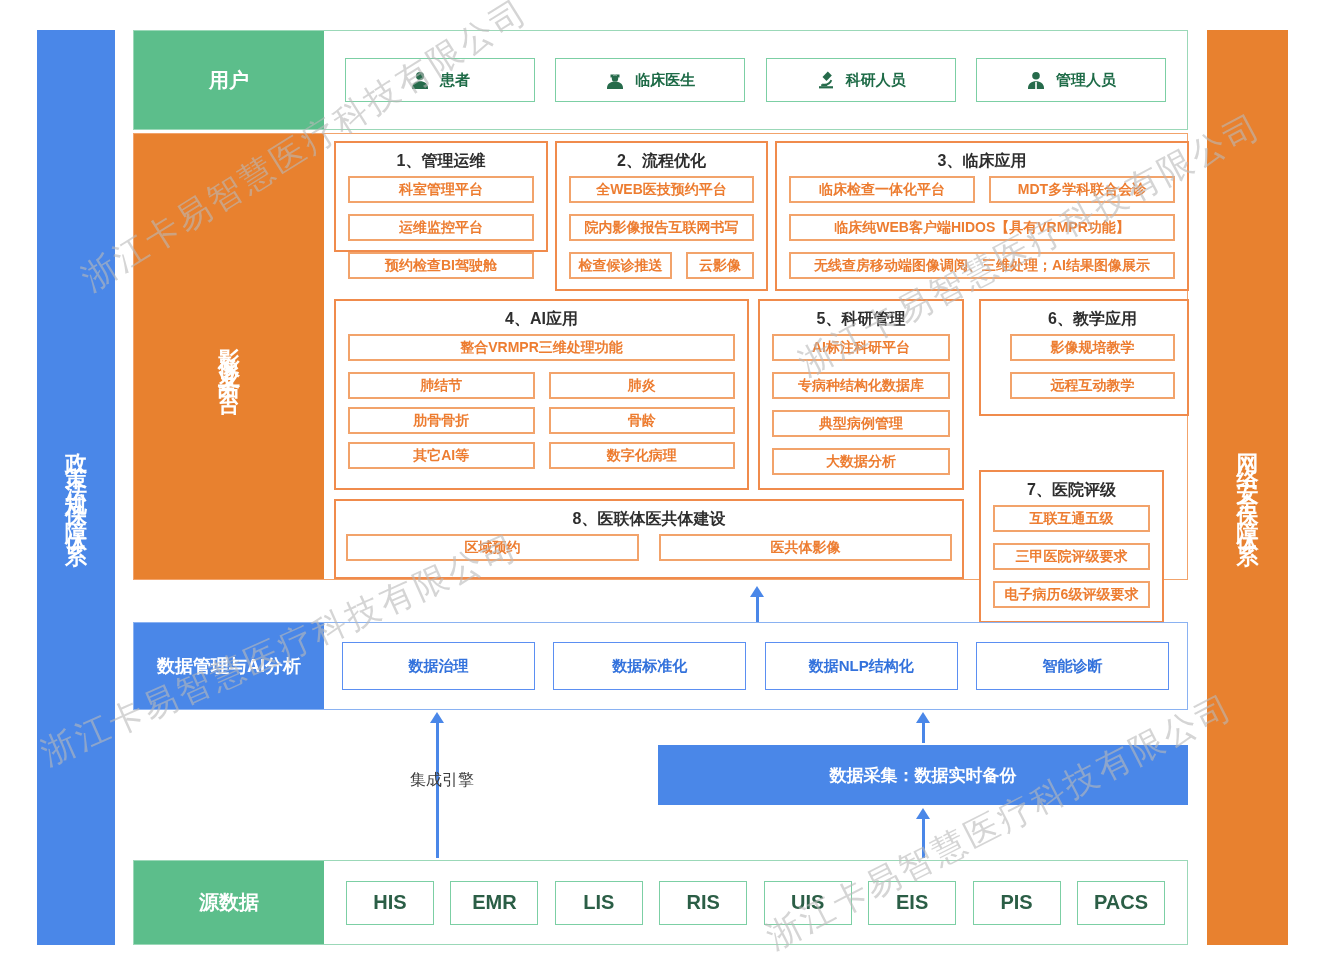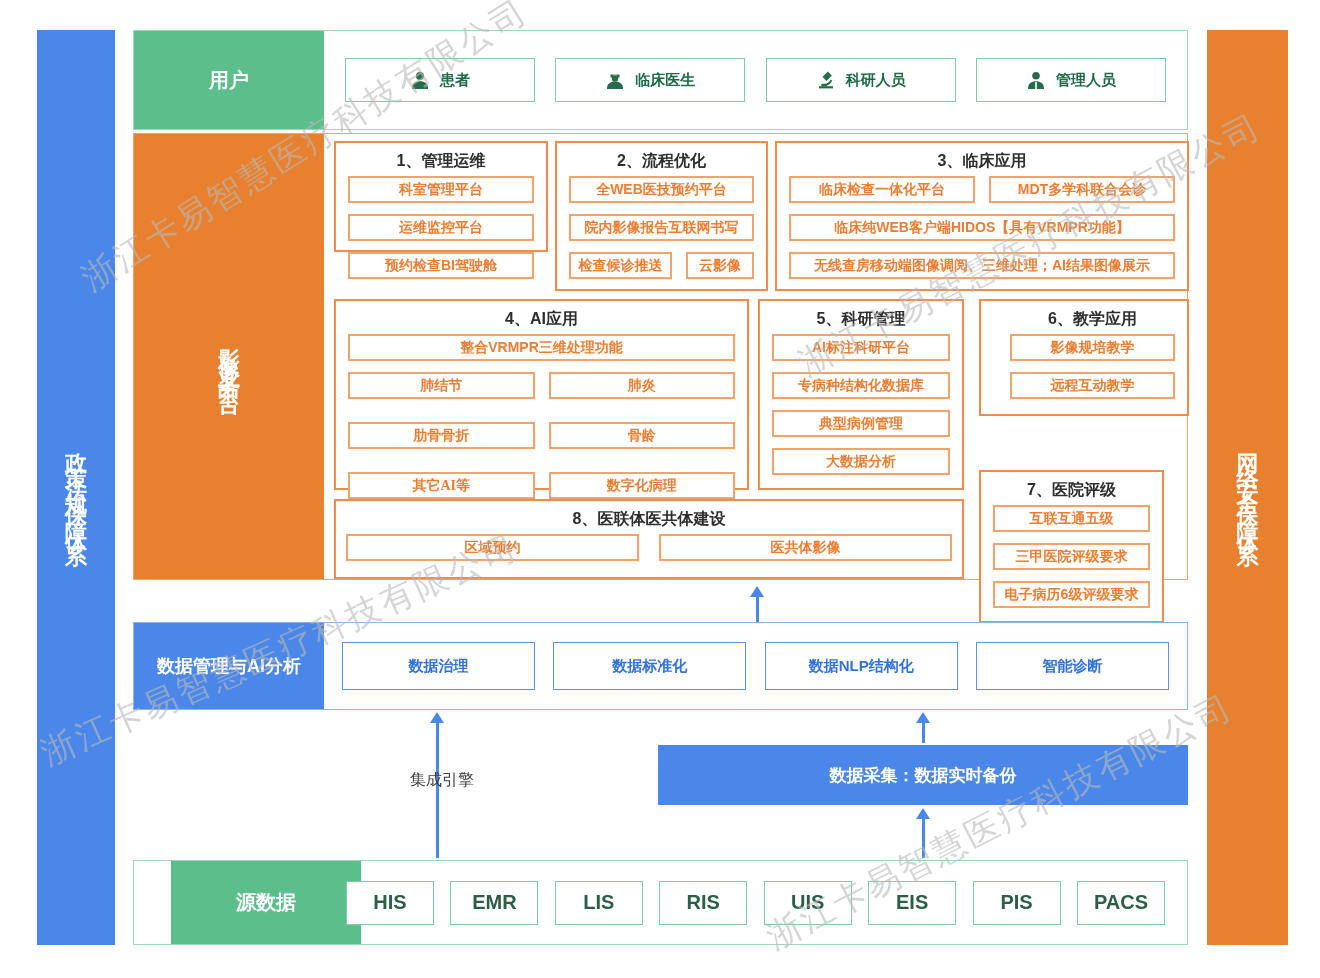--- a/index.html
+++ b/index.html
@@ -22,21 +22,21 @@
   .g-item { width:190px; height:44px; border:1px solid #7CCFA4; display:flex; align-items:center;
             justify-content:center; gap:10px; color:#1E6B47; font-size:15px; font-weight:bold; background:#fff; }
   .g-item svg { flex:0 0 auto; }
 
   
   .sec { position:absolute; border:2px solid #F08B4C; background:#fff; }
   .sec-title { height:26px; line-height:26px; text-align:center; font-size:16px; font-weight:bold;
                color:#2E2E2E; margin-top:5px; }
   .sec-col { display:flex; flex-direction:column; gap:11px; padding:2px 12px 0 12px; }
   .sec-row { display:flex; gap:14px; }
-  .sec-grid { display:grid; grid-template-columns:1fr 1fr; gap:23px 14px;font-family:Liberation Serif, serif; }
+  .sec-grid { display:grid; grid-template-columns:1fr 1fr; gap:8px 14px; }
   .o-item { height:27px; border:2px solid #F2A36B; color:#ED7D31; font-weight:bold; font-size:14px;
             display:flex; align-items:center; justify-content:center; background:#fff; white-space:nowrap; }
 
   
   .b-item { width:193px; height:48px; border:1px solid #5B8FF2; display:flex; align-items:center;
             justify-content:center; color:#3372DC; font-size:15px; font-weight:bold; background:#fff; }
 
   
   .s-item { width:88px; height:44px; border:1px solid #7CCFA4; display:flex; align-items:center;
             justify-content:center; color:#2B5E46; font-size:20px; font-weight:bold; background:#fff; }
@@ -224,21 +224,21 @@
     <div class="head"></div>
     <div class="line"></div>
   </div>
   <div class="collect-box">数据采集：数据实时备份</div>
   <div class="arrow" style="left:916px; top:808px; height:50px;">
     <div class="head"></div>
     <div class="line"></div>
   </div>
 
   <div class="row" style="top:860px; height:85px; border:1px solid #9BD8B8;">
-    <div class="row-header" style="background:#5CBE8B; font-size:20px;margin-left:37px;">源数据</div>
+    <div class="row-header" style="background:#5CBE8B; font-size:20px;">源数据</div>
     <div class="row-items" style="padding:0 22px;">
       <div class="s-item">HIS</div>
       <div class="s-item">EMR</div>
       <div class="s-item">LIS</div>
       <div class="s-item">RIS</div>
       <div class="s-item">UIS</div>
       <div class="s-item">EIS</div>
       <div class="s-item">PIS</div>
       <div class="s-item">PACS</div>
     </div>

